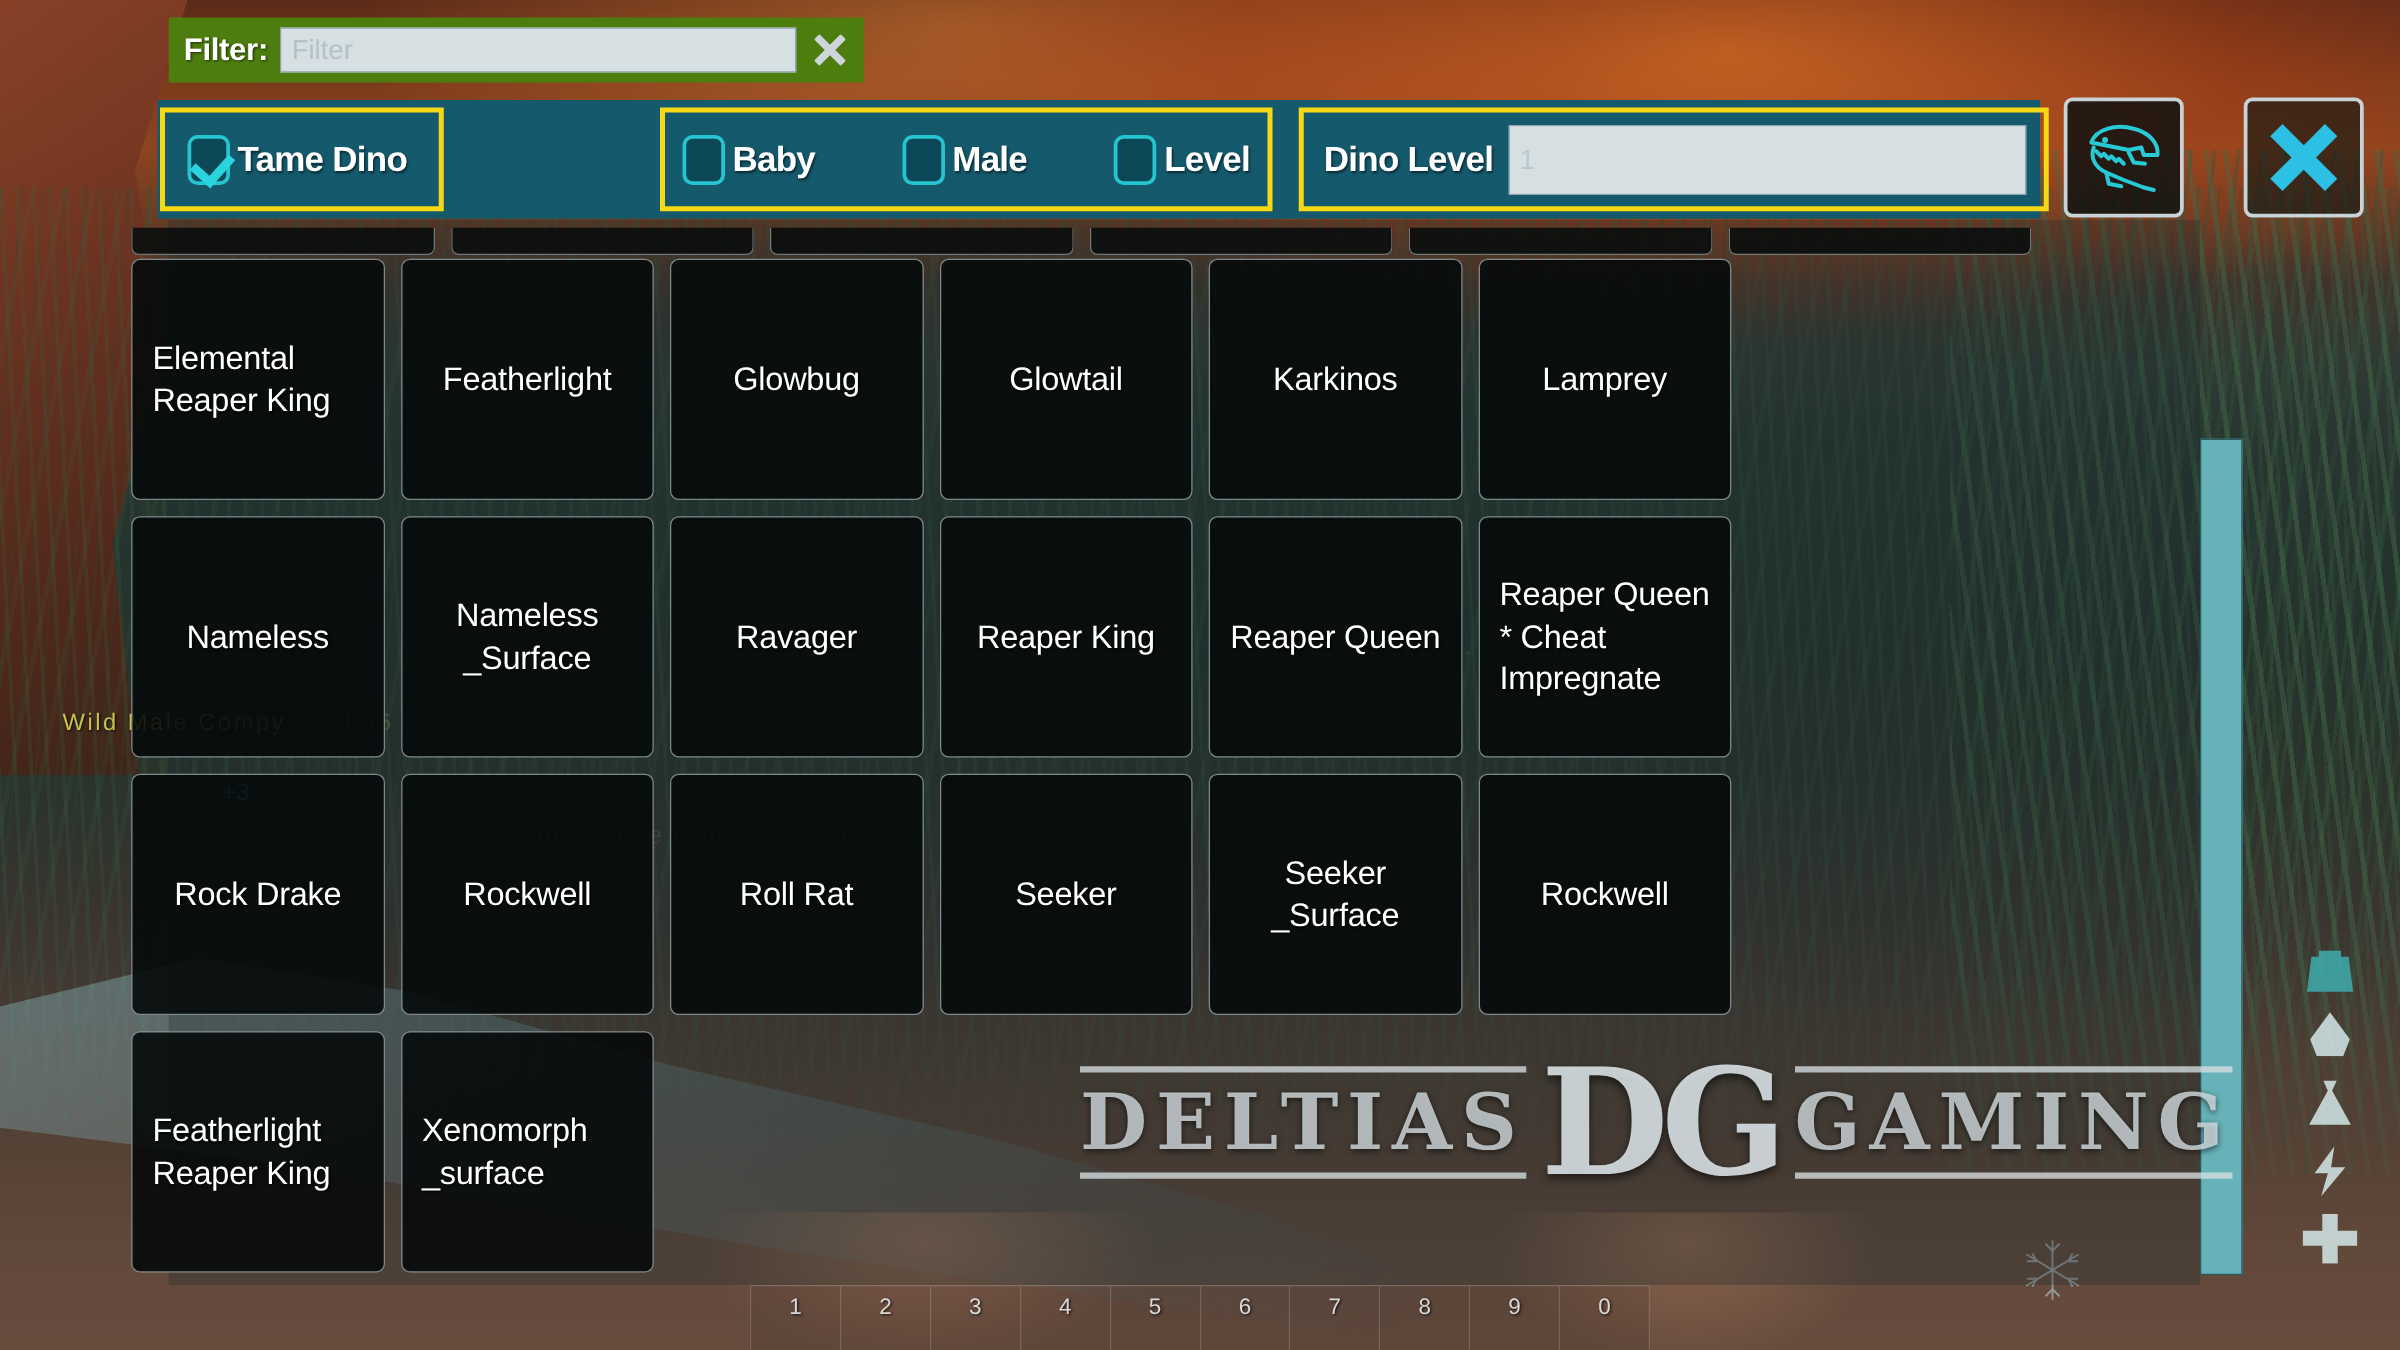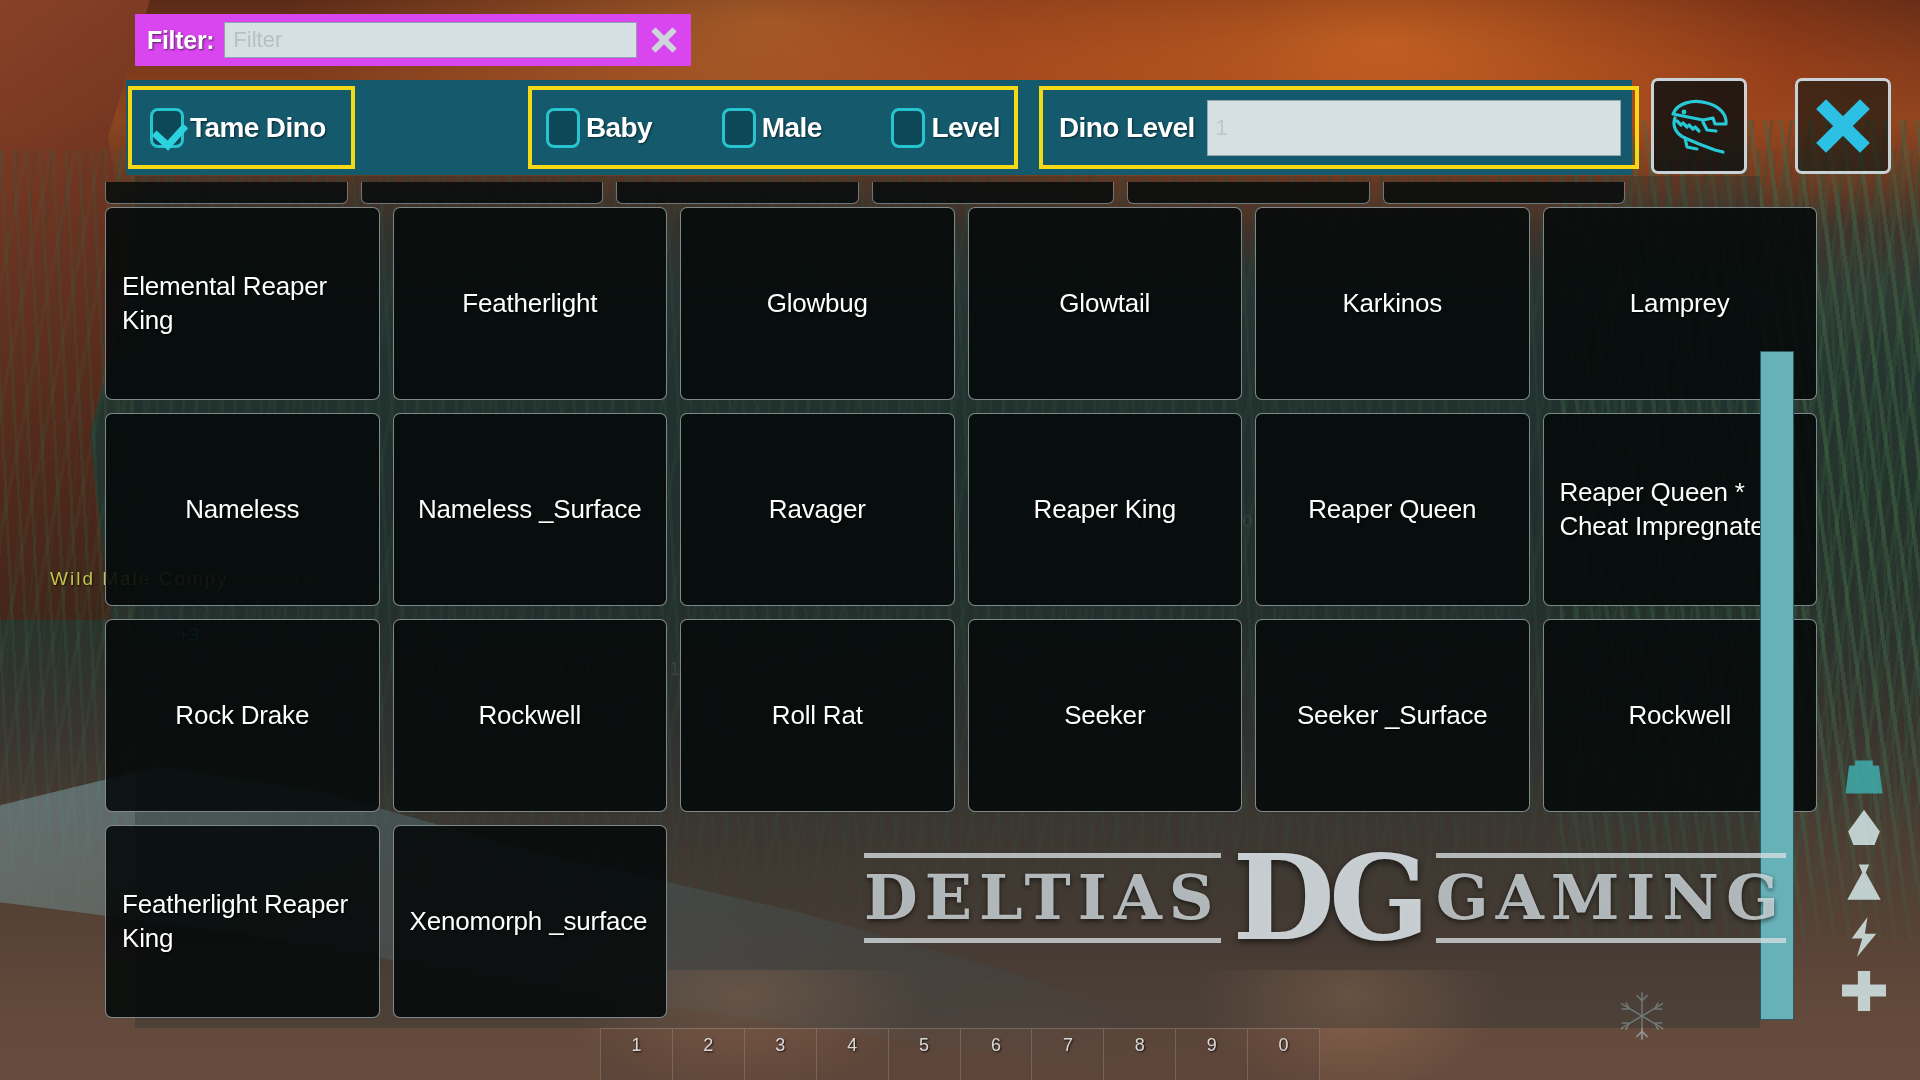--- a/index.html
+++ b/index.html
@@ -60,21 +60,21 @@
   .bg-hand {
     position: absolute; left: 560px; bottom: -10px; width: 360px; height: 120px;
     background: radial-gradient(ellipse at 50% 20%, rgba(170,120,90,0.55), rgba(120,80,60,0) 72%);
   }
   .bg-hand.r { left: auto; right: 420px; width: 300px; }
 
   
   .filter-bar {
     position: absolute; left: 135px; top: 14px;
     width: 556px; height: 52px;
-    background: #d946ef;
+    background: #4d7c0f;
     display: flex; align-items: center; gap: 10px;
     padding: 0 10px 0 12px;
     z-index: 40;
   }
   .filter-label {
     color: #ffffff; font-size: 25px; font-weight: bold;
     letter-spacing: -.3px; text-shadow: 1px 1px 2px rgba(0,0,0,.6);
     white-space: nowrap;
   }
   .filter-input {
@@ -172,21 +172,21 @@
     display: flex; gap: 13px; z-index: 31;
   }
   .cut-cell {
     flex: 1; height: 22px;
     background: rgba(8,12,12,0.88);
     border: 1px solid rgba(190,205,210,0.55);
     border-top: none; border-radius: 0 0 6px 6px;
   }
   .dino-grid {
     position: absolute; left: 105px; top: 207px;
-    width: 1712px;
+    width: 1280px;
     display: grid;
     grid-template-columns: repeat(6, 1fr);
     gap: 13px 13px;
     z-index: 32;
   }
   .dino-cell {
     height: 193px;
     background: rgba(6,10,10,0.90);
     border: 1px solid rgba(198,212,217,0.62);
     border-radius: 7px;

